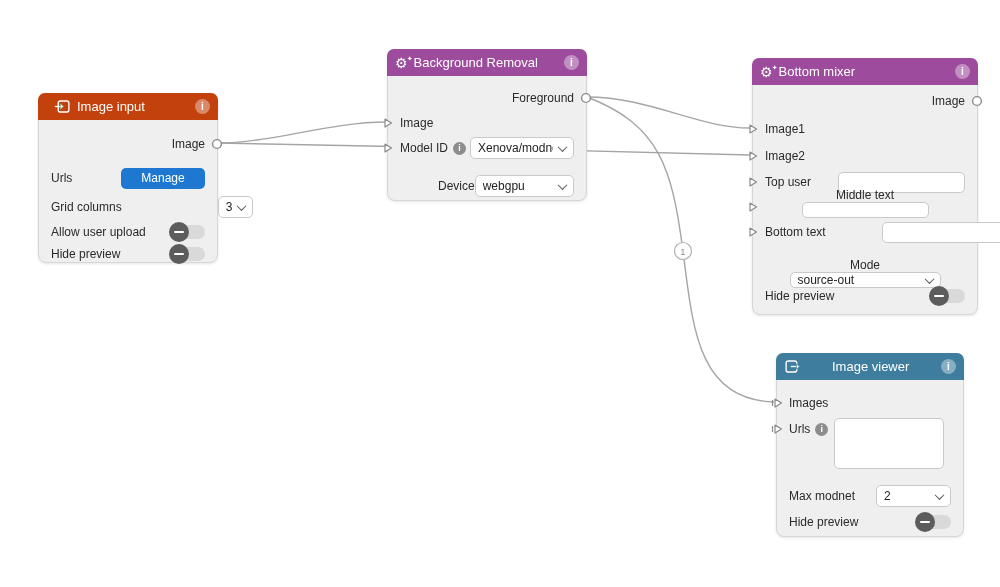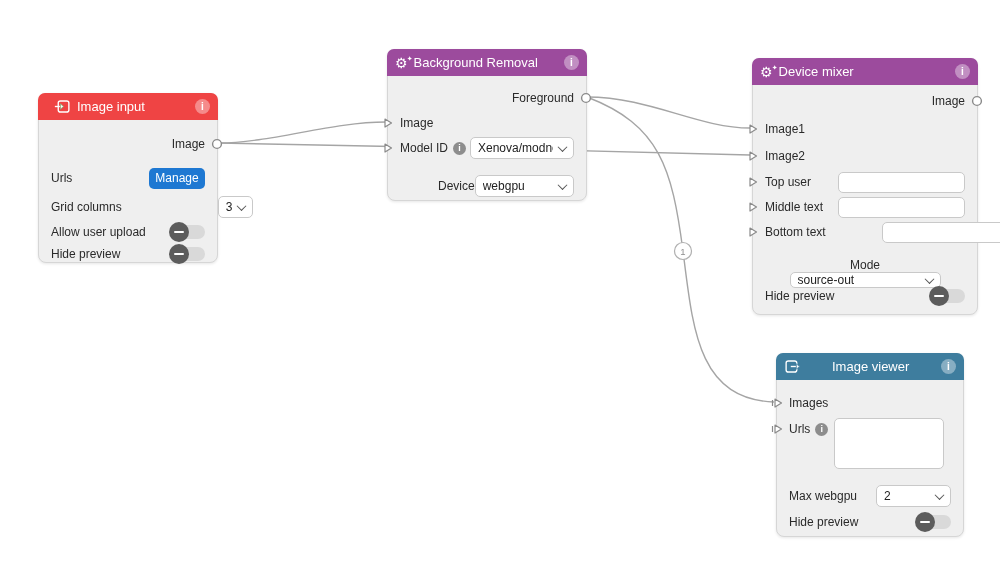--- a/index.html
+++ b/index.html
@@ -10,21 +10,21 @@
   
   #edges { position:absolute; inset:0; z-index:0; }
   .edge { fill:none; stroke:#a5a5a5; stroke-width:1.4px; }
 
   
   .node { position:absolute; z-index:2; background:#efefef; border:1px solid #d6d6d6;
           border-radius:8px; box-shadow:0 1px 3px rgba(0,0,0,.10); }
   .header { position:absolute; left:-1px; top:-1px; right:-1px; height:27px;
             border-radius:7px 7px 0 0; display:flex; align-items:center;
             padding:0 8px; gap:6px; color:#fff; }
-  .header.green  { background:#ef4444;padding-left:16px; }
+  .header.green  { background:#c2410c;padding-left:16px; }
   .header.purple { background:#9c4b9d; }
   .header.teal   { background:#3e7d9e;gap:31px; }
   .htitle { font-size:13px; font-weight:500; flex:1 1 auto; white-space:nowrap; }
   .hicon { display:flex; align-items:center; flex:none; }
   .gear { position:relative; font-size:14px; line-height:14px; }
   .gear .spark { position:absolute; top:-4px; right:-5px; font-size:7px; }
   .hinfo { flex:none; width:15px; height:15px; border-radius:50%;
            background:rgba(255,255,255,.38); color:#fff; font-size:10px;
            font-weight:bold; display:flex; align-items:center; justify-content:center; }
   .hinfo::after { content:"i"; }
@@ -46,21 +46,21 @@
 
   
   .select { display:flex; align-items:center; justify-content:space-between;
             background:#fff; border:1px solid #c9c9c9; border-radius:5px;
             height:22px; padding:0 7px; font-size:12px; color:#222; }
   .selval { white-space:nowrap; overflow:hidden; }
   .chev { flex:none; width:7px; height:7px; border-left:1.5px solid #555;
           border-bottom:1.5px solid #555; transform:rotate(-45deg) translate(1px,-1px);
           margin-left:6px; }
   .btn-blue { background:#1e78d2; color:#fff; border:none; border-radius:5px;
-              height:21px; width:56px; font-size:12px; font-family:inherit; }
+              height:21px; width:84px; font-size:12px; font-family:inherit; }
   .tinput { width:127px; height:21px; background:#fff; border:1px solid #c9c9c9;
             border-radius:5px; font-family:inherit; font-size:12px; padding:0 6px; }
   .tarea { position:absolute; background:#fff; border:1px solid #c9c9c9;
            border-radius:5px; resize:none; font-family:inherit; font-size:12px; }
   .toggle { position:relative; width:34px; height:14px; background:#d9d9d9;
             border-radius:7px; flex:none; }
   .toggle .knob { position:absolute; left:-2px; top:-3px; width:20px; height:20px;
                   background:#5c5c5c; border-radius:50%; }
   .toggle .knob::after { content:""; position:absolute; left:5px; top:9px;
                          width:10px; height:2px; background:#fff; border-radius:1px; }
@@ -187,21 +187,21 @@
       </div>
     </div>
   </div>
 
   <div class="node" style="left:752px; top:58px; width:226px; height:257px;">
     <div class="header purple">
       <span class="hicon gear">
         <span>⚙</span>
           <span class="spark">✦</span>
       </span>
-      <span class="htitle">Device mixer</span>
+      <span class="htitle">Bottom mixer</span>
       <span class="hinfo"></span>
     </div>
 
     <div class="row out-row" style="top:31px;">
       <span class="lbl">Image</span>
     </div>
     <span class="port pr" style="top:36px;">
       <svg width="12" height="12">
           <circle cx="6" cy="6" r="4.4" fill="#fff" stroke="#8a8a8a" stroke-width="1.4"></circle>
         </svg>
@@ -229,21 +229,21 @@
       <span class="lbl">Top user</span>
       <span class="spacer"></span>
       <input class="tinput" type="text" value="" style="">
     </div>
     <span class="port pl" style="top:117px;">
       <svg width="12" height="12">
           <path d="M3 2 L9.5 6 L3 10 Z" fill="#fff" stroke="#8a8a8a" stroke-width="1.2" stroke-linejoin="round"></path>
         </svg>
     </span>
 
-    <div class="row" style="top:137px;">
+    <div class="row" style="top:129px;flex-direction:column;">
       <span class="lbl">Middle text</span>
       <span class="spacer"></span>
       <input class="tinput" type="text" value="" style="">
     </div>
     <span class="port pl" style="top:142px;">
       <svg width="12" height="12">
           <path d="M3 2 L9.5 6 L3 10 Z" fill="#fff" stroke="#8a8a8a" stroke-width="1.2" stroke-linejoin="round"></path>
         </svg>
     </span>
 
@@ -305,21 +305,21 @@
     </div>
     <span class="port pl" style="top:69px;">
       <svg width="13" height="12">
           <path d="M1.5 3 v6" fill="none" stroke="#8a8a8a" stroke-width="1.2"></path>
           <path d="M4 2 L10.5 6 L4 10 Z" fill="#fff" stroke="#8a8a8a" stroke-width="1.2" stroke-linejoin="round"></path>
         </svg>
     </span>
     <textarea class="tarea" style="left: 57px; top: 64px; width: 110px; height: 51px;" value=""></textarea>
 
     <div class="row" style="top:131px;">
-      <span class="lbl">Max webgpu</span>
+      <span class="lbl">Max modnet</span>
       <span class="spacer"></span>
       <div class="select" style="width:75px;">
         <span class="selval">2</span>
         <span class="chev"></span>
       </div>
     </div>
 
     <div class="row" style="top:157px;">
       <span class="lbl">Hide preview</span>
       <span class="spacer"></span>

